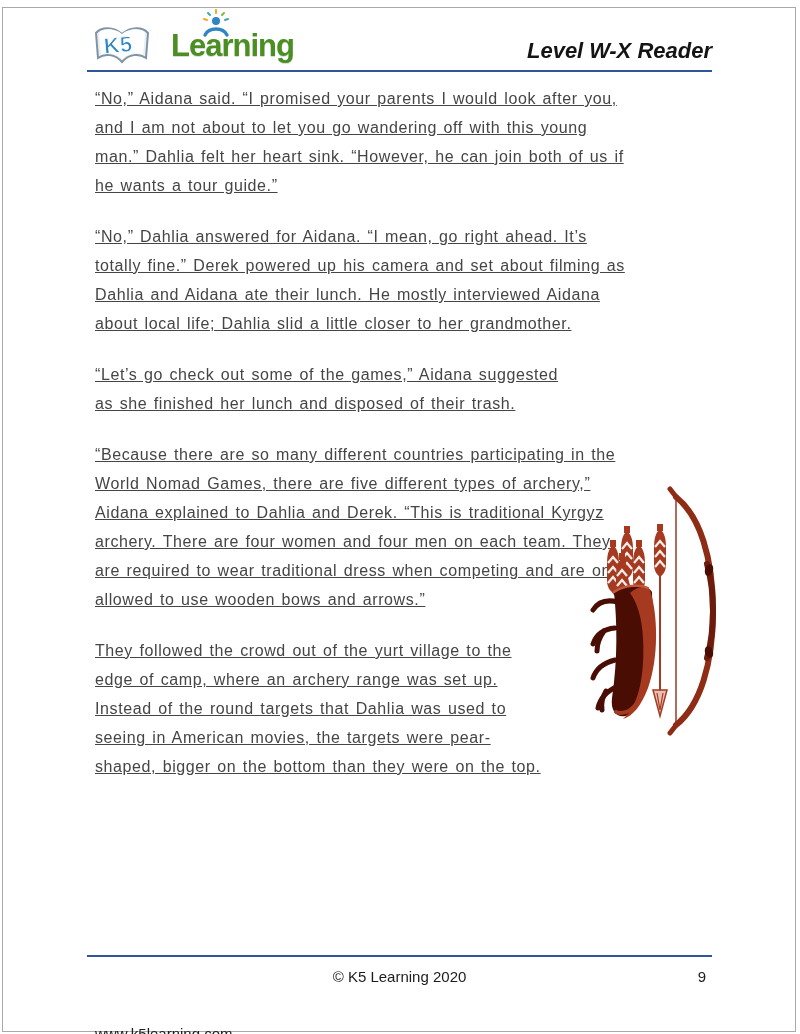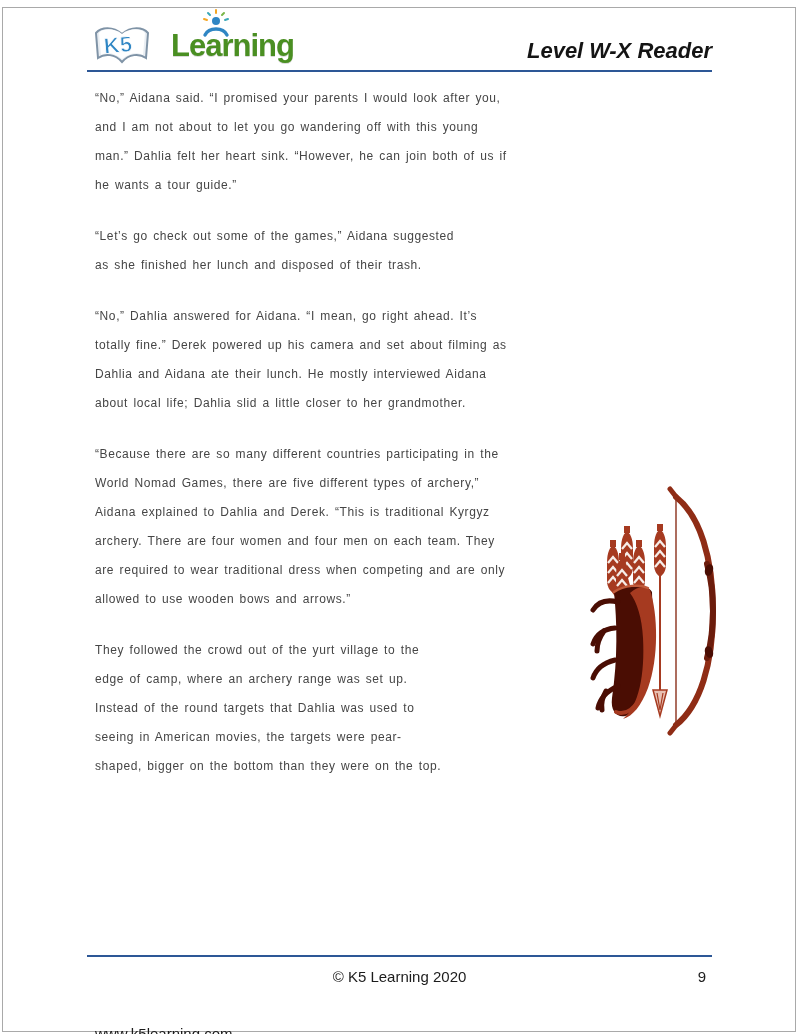--- a/index.html
+++ b/index.html
@@ -40,22 +40,22 @@
   .level-label{
     position:absolute;right:0;top:18px;
     font-style:italic;font-weight:bold;font-size:22px;color:#141414;
   }
   .rule{position:absolute;left:0;height:2px;background:var(--accent-blue);width:625px;}
   .rule-top{top:50px;}
   
   .content{
     position:absolute;left:95px;top:84px;width:624px;
     color:var(--body-text);
-    font-size:12px;line-height:29px;
-    letter-spacing:0.6px;word-spacing:1.5px;
+    font-size:16px;line-height:29px;
+    letter-spacing:0.6px;word-spacing:1.5px;text-decoration:underline;
   }
   .content p{margin:0 0 22px 0;white-space:pre-line;}
   
   .illustration{position:absolute;left:590px;top:486px;}
   
   .footer{position:absolute;left:87px;top:955px;width:625px;}
   .rule-bottom{top:0;}
   .footer-row{
     position:relative;margin-top:13px;height:20px;
     font-size:15px;color:#1c1c1c;
@@ -93,26 +93,26 @@
     </div>
     <div class="level-label">Level W-X Reader</div>
     <div class="rule rule-top"></div>
   </div>
 
   <div class="content">
     <p>“No,” Aidana said. “I promised your parents I would look after you,
 and I am not about to let you go wandering off with this young
 man.” Dahlia felt her heart sink. “However, he can join both of us if
 he wants a tour guide.”</p>
-    <p>“Let’s go check out some of the games,” Aidana suggested
-as she finished her lunch and disposed of their trash.</p>
     <p>“No,” Dahlia answered for Aidana. “I mean, go right ahead. It’s
 totally fine.” Derek powered up his camera and set about filming as
 Dahlia and Aidana ate their lunch. He mostly interviewed Aidana
 about local life; Dahlia slid a little closer to her grandmother.</p>
+    <p>“Let’s go check out some of the games,” Aidana suggested
+as she finished her lunch and disposed of their trash.</p>
     <p>“Because there are so many different countries participating in the
 World Nomad Games, there are five different types of archery,”
 Aidana explained to Dahlia and Derek. “This is traditional Kyrgyz
 archery. There are four women and four men on each team. They
 are required to wear traditional dress when competing and are only
 allowed to use wooden bows and arrows.”</p>
     <p>They followed the crowd out of the yurt village to the
 edge of camp, where an archery range was set up.
 Instead of the round targets that Dahlia was used to
 seeing in American movies, the targets were pear-

